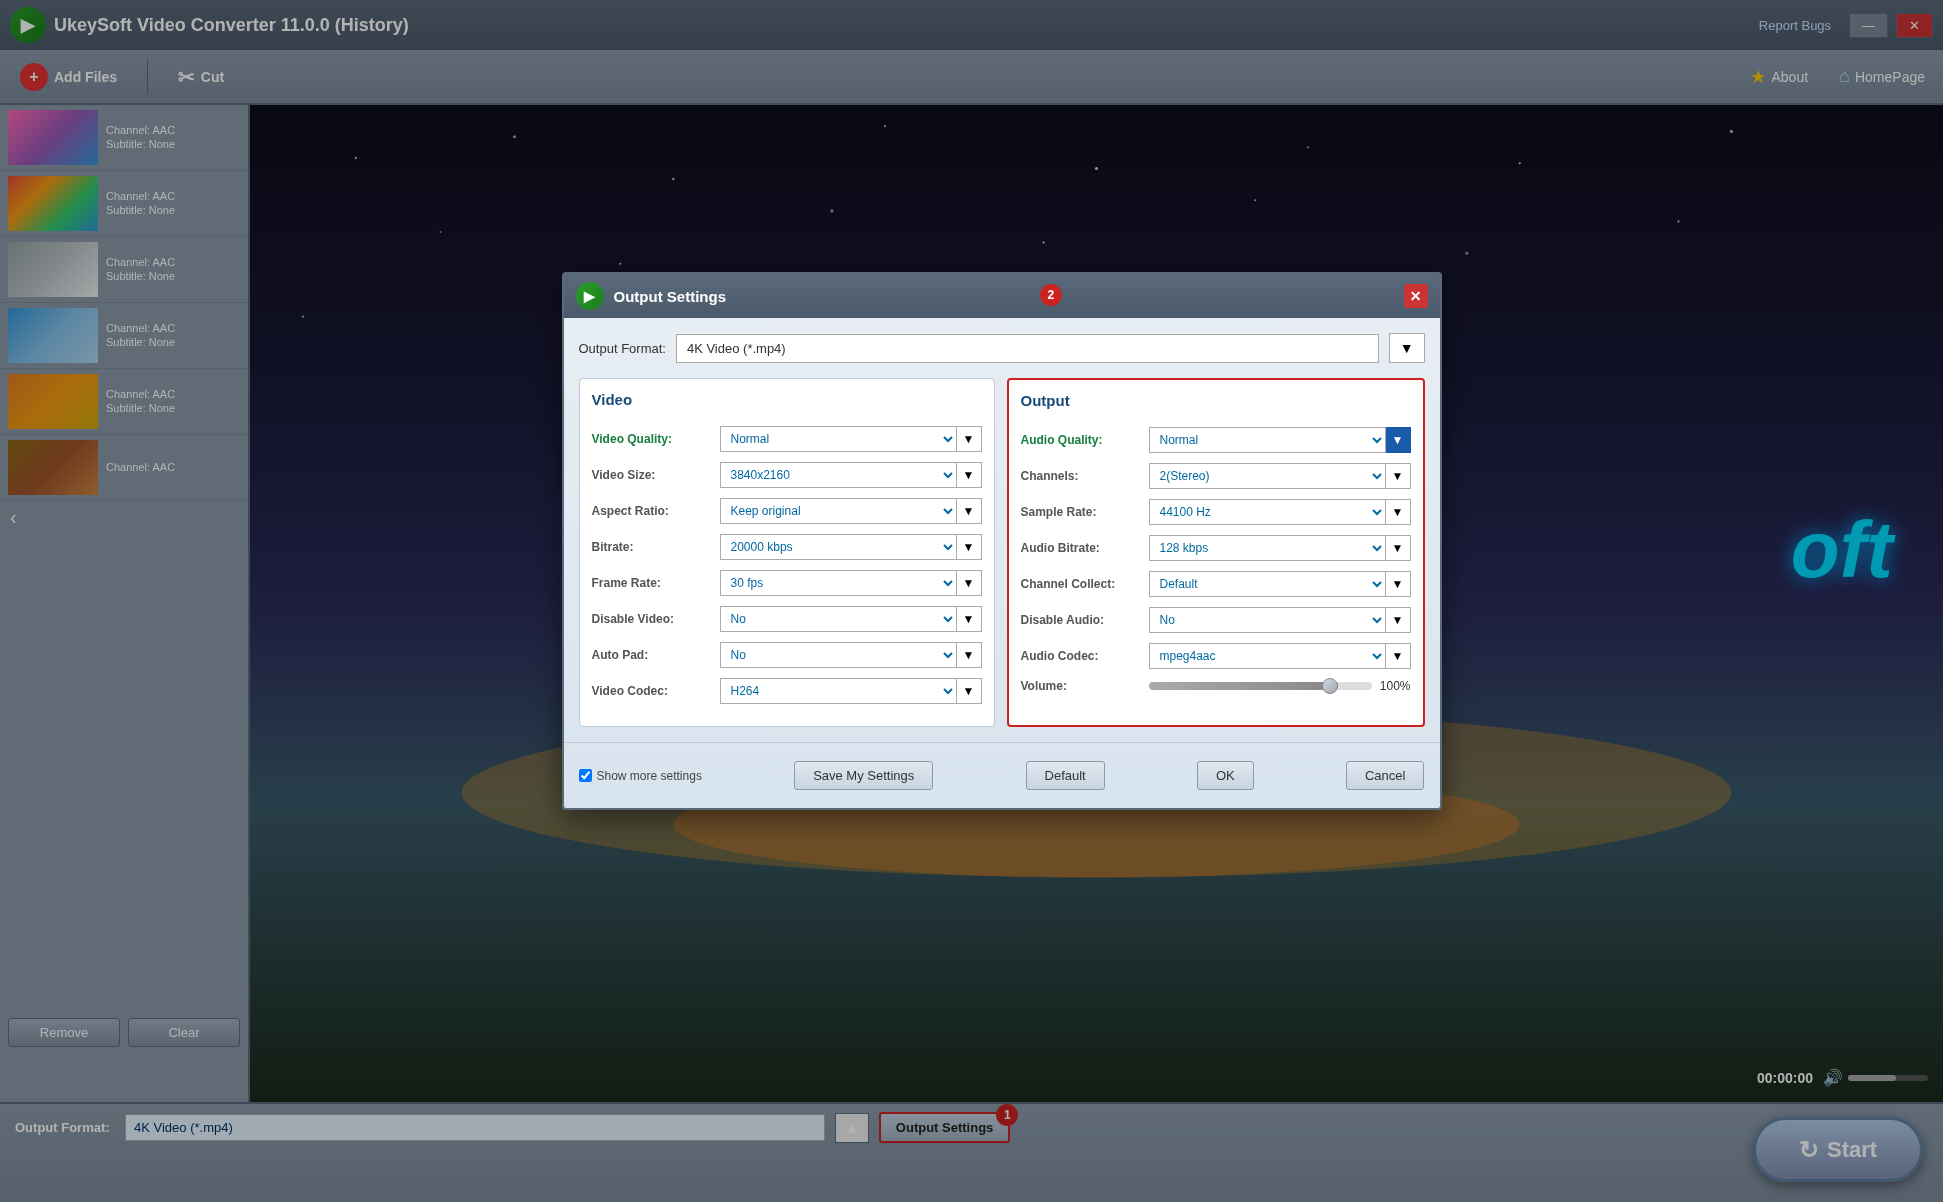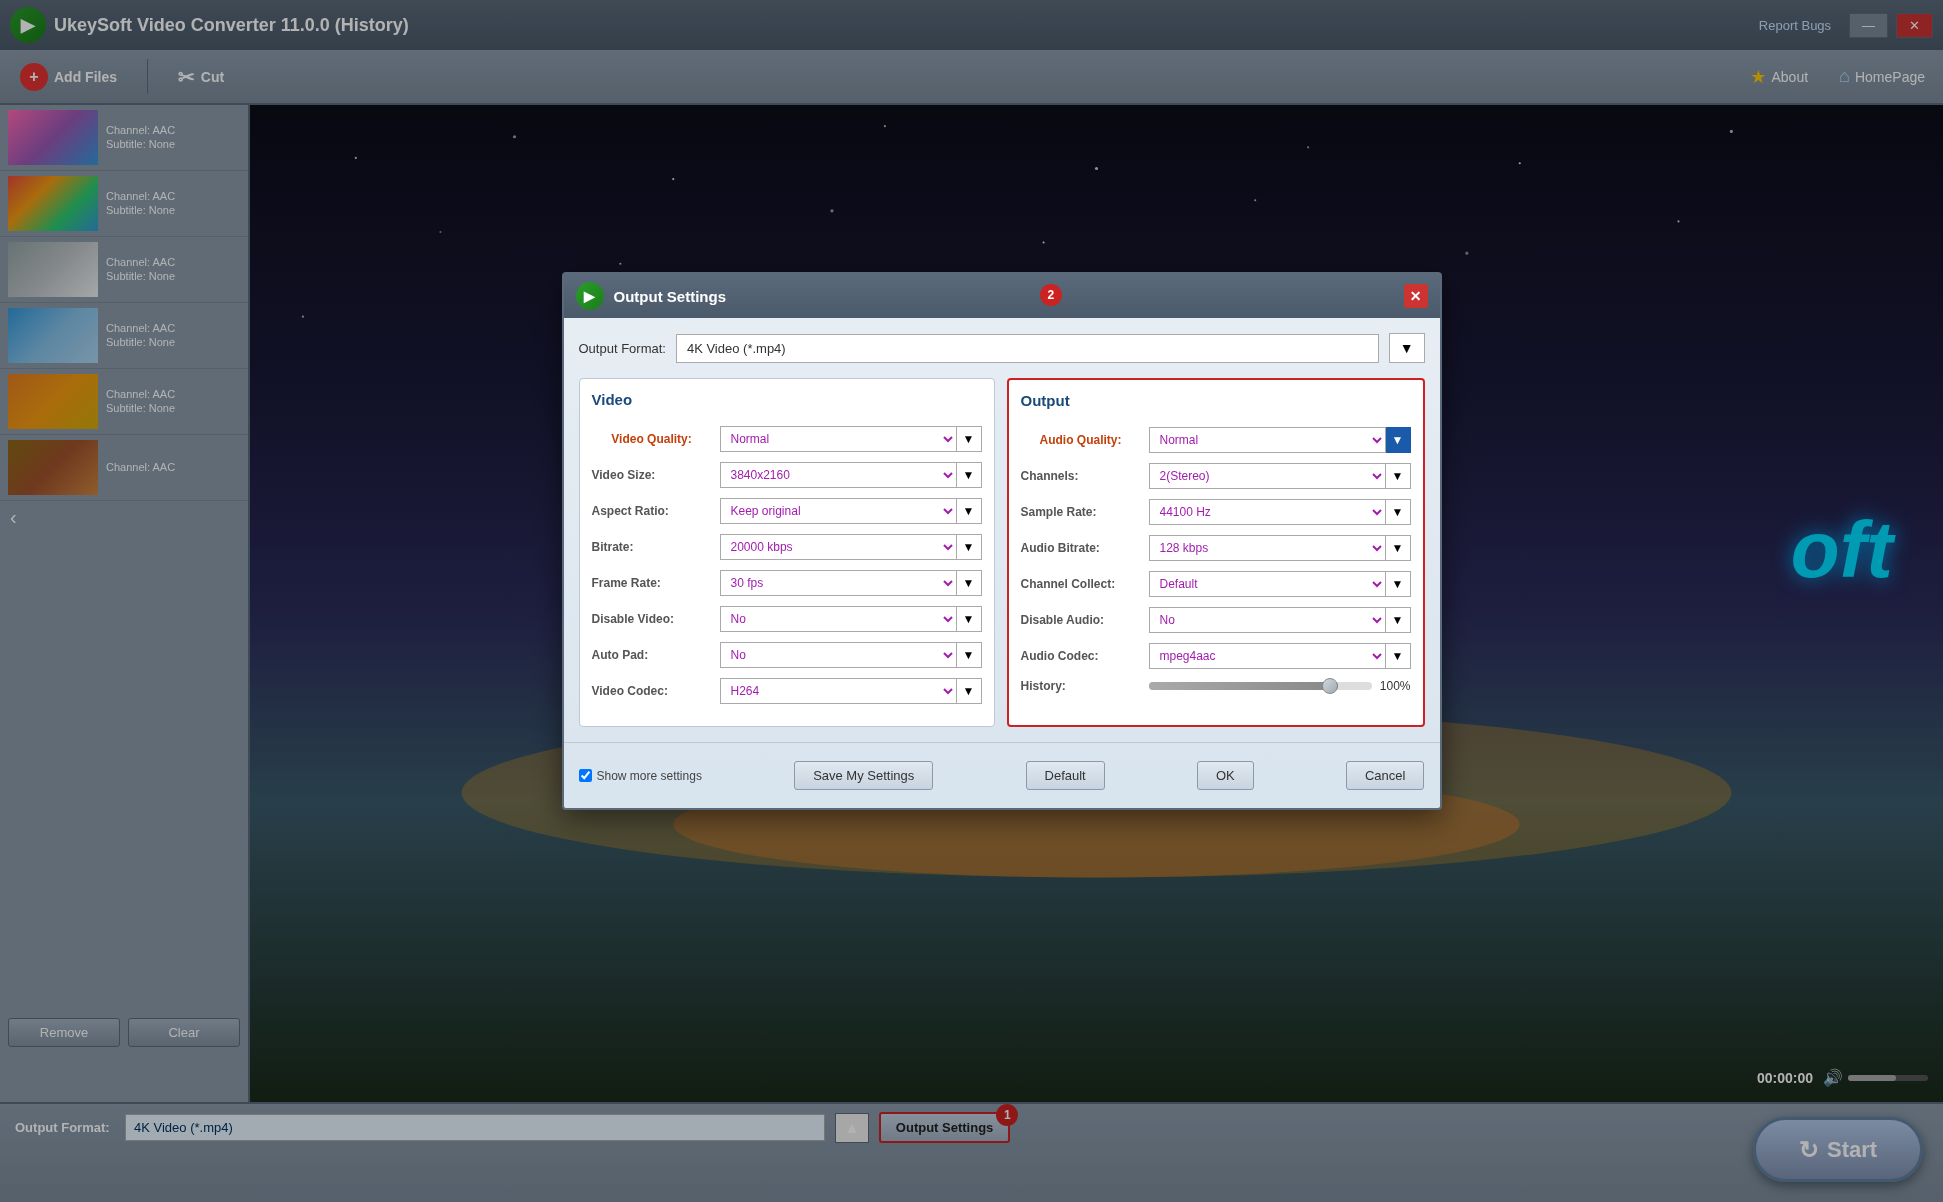--- a/index.html
+++ b/index.html
@@ -346,28 +346,28 @@
       align-items: center;
       margin-bottom: 10px;
       gap: 8px;
     }
     .setting-label {
       width: 120px;
       font-size: 12px;
       color: #555;
       font-weight: bold;
     }
-    .setting-label.dark { color: #c2410c; text-align: center; }
+    .setting-label.dark { color: #15803d; }
     .setting-select {
       flex: 1;
       padding: 4px 6px;
       background: white;
       border: 1px solid #aaa;
       font-size: 12px;
-      color: #a21caf;
+      color: #0369a1;
       height: 26px;
     }
     .setting-dropdown-btn {
       padding: 4px 6px;
       background: white;
       border: 1px solid #aaa;
       border-left: none;
       cursor: pointer;
       font-size: 12px;
       height: 26px;
@@ -764,21 +764,21 @@
             <span class="setting-label">Audio Codec:</span>
             <div class="select-group">
               <select class="setting-select">
                 <option>mpeg4aac</option>
               </select>
               <button class="setting-dropdown-btn">▼</button>
             </div>
           </div>
 
           <div class="setting-row volume-row">
-            <span class="setting-label">History:</span>
+            <span class="setting-label">Volume:</span>
             <div class="volume-bar">
               <div class="volume-bar-fill"></div>
               <div class="volume-knob"></div>
             </div>
             <span class="volume-pct">100%</span>
           </div>
         </div>
       </div>
     </div>
 

